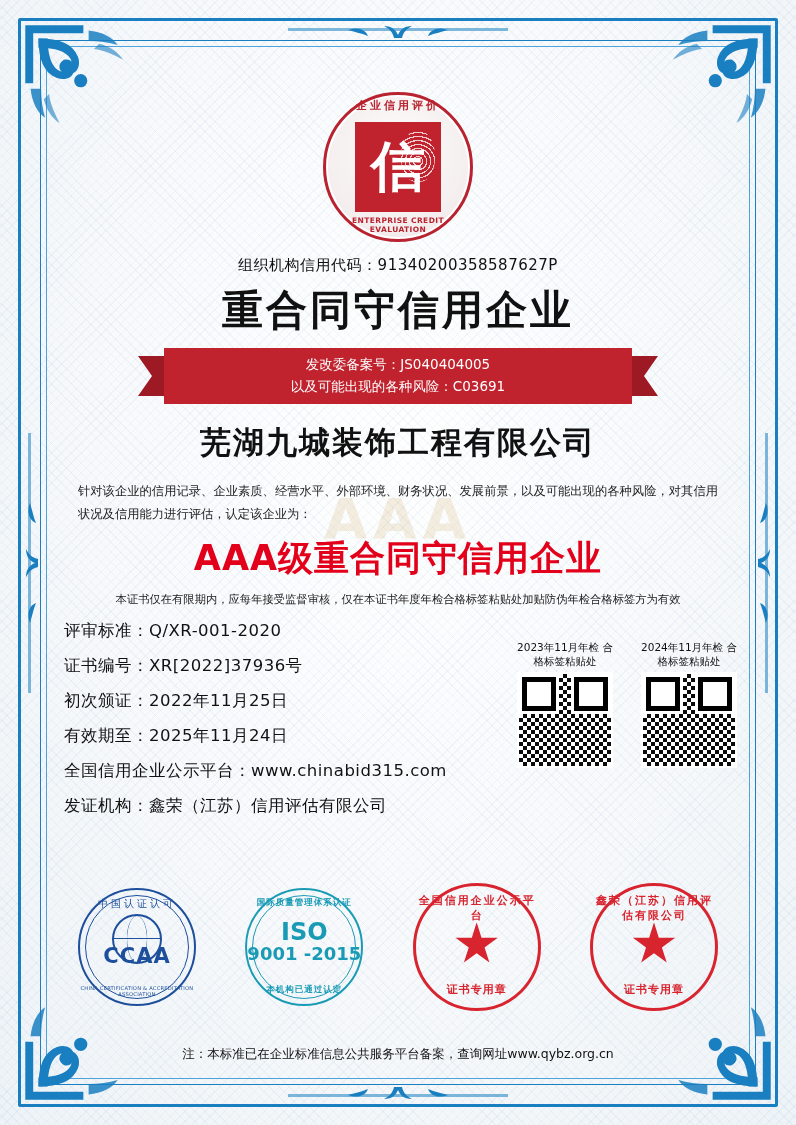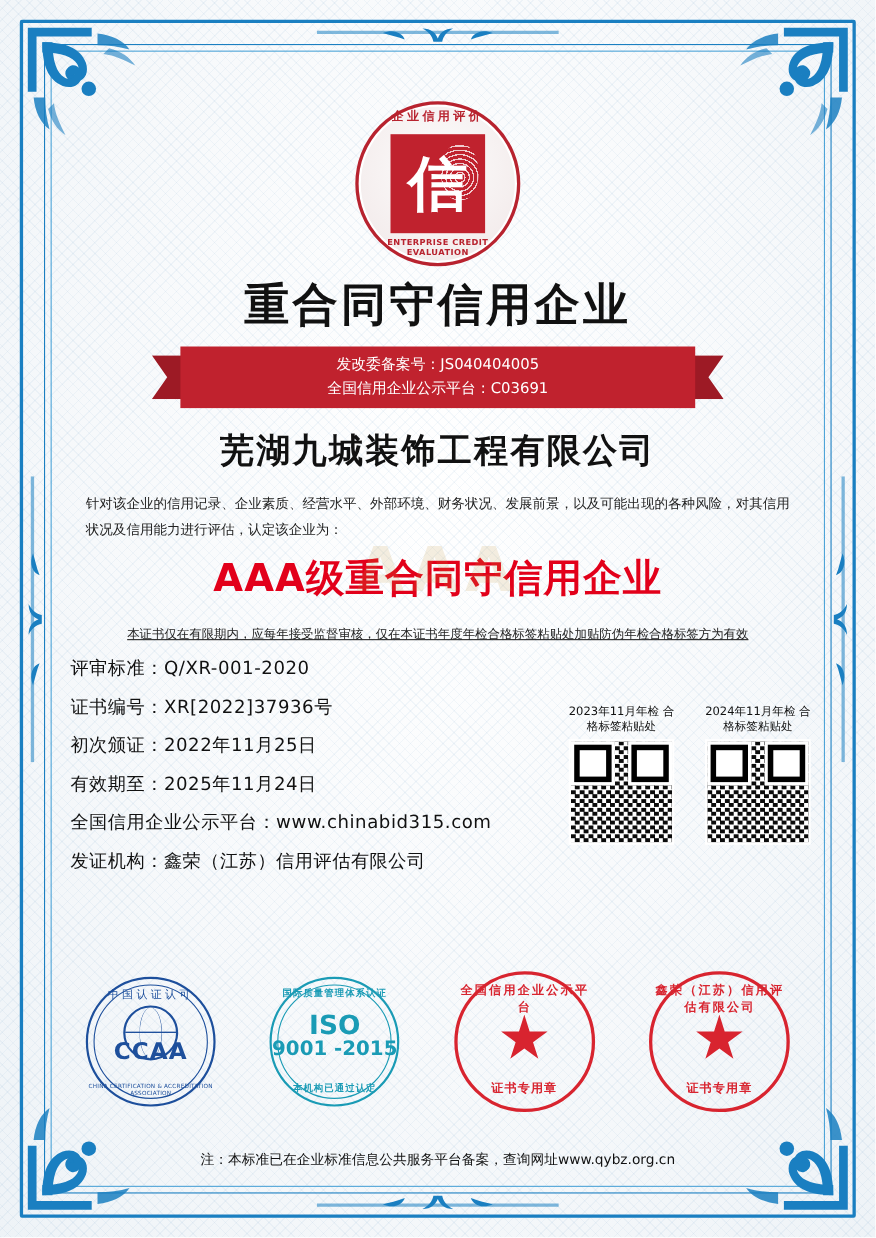--- a/index.html
+++ b/index.html
@@ -110,21 +110,21 @@
   .company{
     margin-top:18px;font-size:31px;font-weight:700;color:#111;letter-spacing:2px;
   }
   .desc{
     margin:16px 22px 0;font-size:12.3px;line-height:1.85;color:#222;text-align:justify;
   }
   .award{
     margin-top:10px;font-size:35px;font-weight:700;color:#e2001a;letter-spacing:1px;
   }
   .validity-note{
-    margin-top:20px;font-size:11.3px;color:#222;text-decoration:underline;
+    margin-top:10px;font-size:11.3px;color:#222;
   }
   .fields{
     margin:12px 0 0 8px;text-align:left;
   }
   .field{
     font-size:16.5px;color:#111;margin:13px 0;letter-spacing:.5px;
   }
   
   .qr-area{
     position:absolute;right:0;top:584px;display:flex;gap:22px;
@@ -298,29 +298,30 @@
     <div class="emblem">
       <div class="emblem-ring"></div>
       <div class="emblem-top-text">企业信用评价</div>
       <div class="emblem-square">
         <span class="ch">信</span>
         <span class="fp"></span>
       </div>
       <div class="emblem-bot-text">ENTERPRISE CREDIT EVALUATION</div>
     </div>
 
+    <div class="org-code">组织机构信用代码：91340200358587627P</div>
 
     <div class="main-title">重合同守信用企业</div>
 
     <div class="ribbon">
       <div class="ribbon-tail left"></div>
       <div class="ribbon-tail right"></div>
       <div class="ribbon-body">
         <span>发改委备案号：JS040404005</span>
-        <span>全国信用企业公示平台：C03691</span>
+        <span>以及可能出现的各种风险：C03691</span>
       </div>
     </div>
 
     <div class="company">芜湖九城装饰工程有限公司</div>
 
     <div class="watermark">AAA</div>
 
     <div class="desc">针对该企业的信用记录、企业素质、经营水平、外部环境、财务状况、发展前景，以及可能出现的各种风险，对其信用状况及信用能力进行评估，认定该企业为：</div>
 
     <div class="award">AAA级重合同守信用企业</div>

